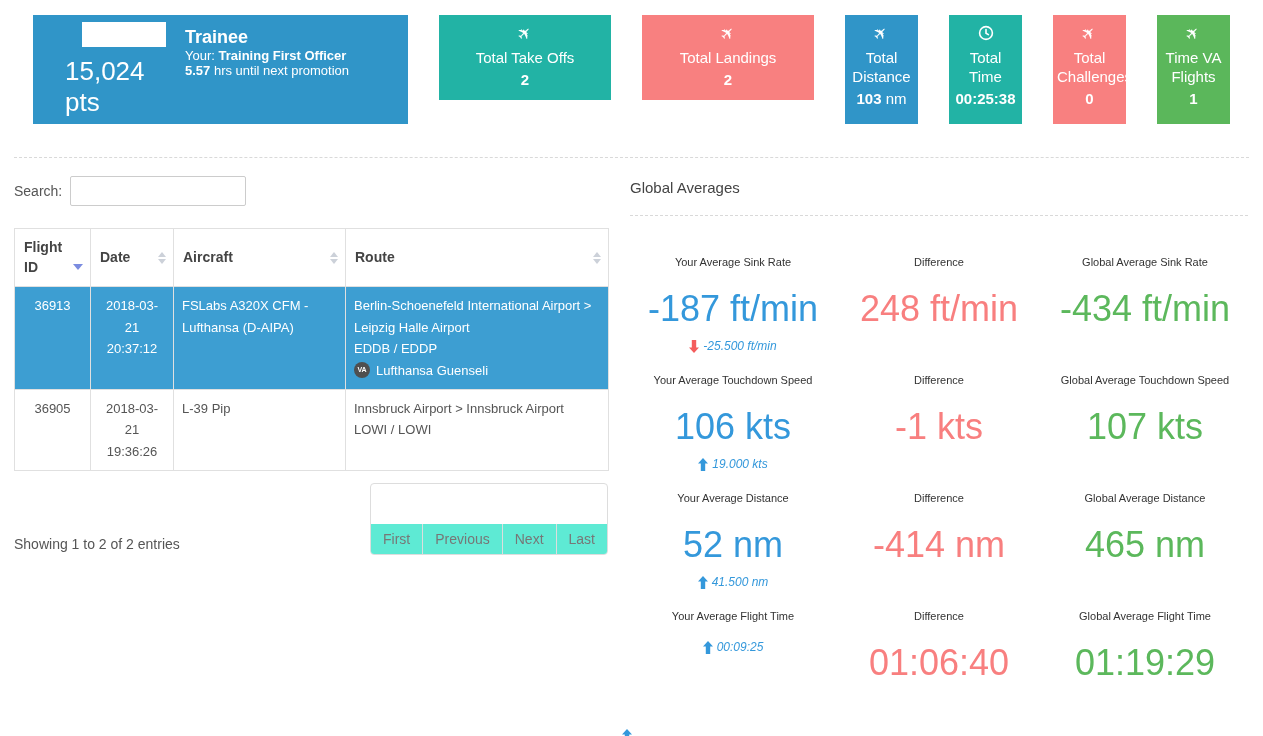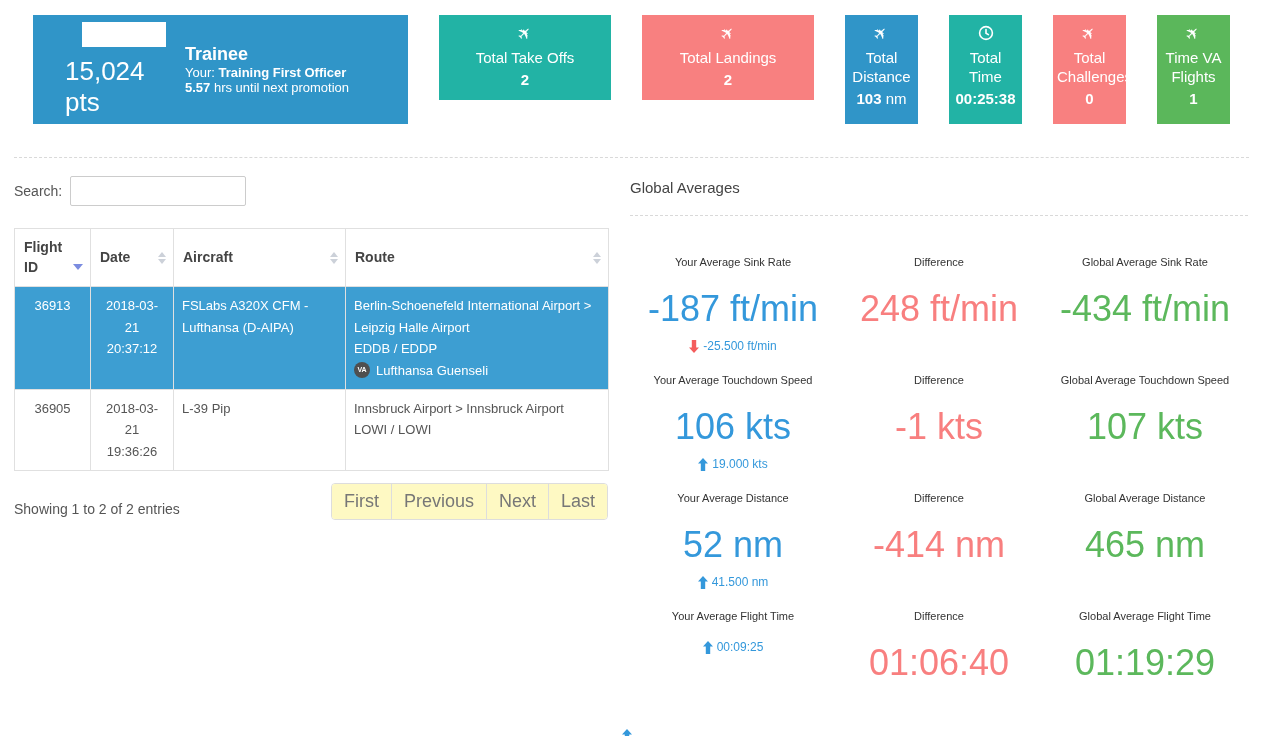--- a/index.html
+++ b/index.html
@@ -5,21 +5,21 @@
   * { margin:0; padding:0; box-sizing:border-box; }
   html,body { width:1263px; height:736px; background:#fff; overflow:hidden; position:relative;
               font-family:"Liberation Sans", sans-serif; color:#555; }
 
   
   .cards-row { display:flex; align-items:flex-start; padding:15px 0 0 33px; gap:31px; }
   .trainee-card { width:375px; height:109px; background:#3095c8; color:#fff; display:flex; }
   .tc-left { width:150px; display:flex; flex-direction:column; align-items:center; justify-content:center; gap:9px;padding-left:32px; }
   .tc-badge { width:84px; height:25px; background:#fff; }
   .tc-pts { font-size:26px; }
-  .tc-right { flex:1; padding:12px 22px 12px 2px; display:flex; flex-direction:column; justify-content:center; }
+  .tc-right { flex:1; padding:12px 22px 12px 2px; display:flex; flex-direction:column; justify-content:flex-start; }
   .tc-rank { font-size:18px; font-weight:bold; }
   .tc-next, .tc-promo { font-size:13px; }
 
   .stat-card { color:#fff; text-align:center; padding:10px 4px 8px; overflow:hidden; }
   .stat-card .icon-line { height:20px; line-height:18px; }
   .plane-glyph { display:inline-block; transform:rotate(-45deg); font-size:17px; }
   .stat-card .label { font-size:15px; margin-top:4px; line-height:1.25; }
   .stat-card .value { font-size:15px; font-weight:bold; margin-top:3px; }
   .card-wide   { width:172px; min-height:85px; }
   .card-narrow { width:73px;  min-height:109px; }
@@ -60,35 +60,35 @@
   .sort-both .up { border-bottom:5px solid #ccd1d9; margin-bottom:2px; }
   .sort-both .dn { border-top:5px solid #ccd1d9; }
   .va-line { display:flex; align-items:center; }
   .va-badge { display:inline-flex; width:16px; height:16px; border-radius:50%; background:#4f4f4f; color:#fff;
               font-size:7px; font-weight:bold; align-items:center; justify-content:center; margin-right:6px; flex:none; }
 
   
   .table-footer { display:flex; justify-content:space-between; align-items:flex-end; margin-top:12px; }
   .info-text { font-size:14px; color:#555; padding-bottom:3px; }
   .pagination { display:flex; border:1px solid #ddd; border-radius:4px; overflow:hidden; }
-  .page-btn { padding:7px 12px; font-size:18px; color:#777; background:#fef9c3; border:none;
-              border-left:1px solid #ddd; cursor:pointer; font-family:"Liberation Sans", sans-serif; }
+  .page-btn { padding:7px 12px; font-size:14px; color:#777; background:#5eead4; border:none;
+              border-left:1px solid #ddd; cursor:pointer; font-family:"Liberation Sans", sans-serif;margin-top:40px; }
   .page-btn:first-child { border-left:none; }
 
   
   .ga-title { font-size:15px; color:#444; padding-top:3px; }
   .ga-sep { border-top:1px dashed #d9d9d9; margin-top:19px; }
   .ga-grid { margin-top:40px; }
   .ga-row { display:grid; grid-template-columns:1fr 1fr 1fr; min-height:118px; }
   .ga-cell { text-align:center; }
   .ga-label { font-size:11px; color:#333; margin-bottom:18px; }
   .ga-value { font-size:36px; line-height:1.25; }
   .v-blue  { color:#3498db; } .v-red { color:#f87f7f; } .v-green { color:#5cb85c; }
   .off4 { margin-top:4px; }
-  .ga-trend { margin-top:8px; font-size:12px; color:#3498db; display:flex; align-items:center; justify-content:center; gap:4px; }
+  .ga-trend { margin-top:8px; font-size:12px; color:#3498db; display:flex; align-items:center; justify-content:center; gap:4px;font-style:italic; }
   .arr { display:inline-flex; }
   .arr svg { display:block; }
   .arr-up { color:#3498db; } .arr-down { color:#f45c5c; }
 
   .bottom-partial { position:absolute; left:622px; top:728px; color:#3498db; }
 
   b { font-weight:bold; }
 </style>
 </head>
 <body>

